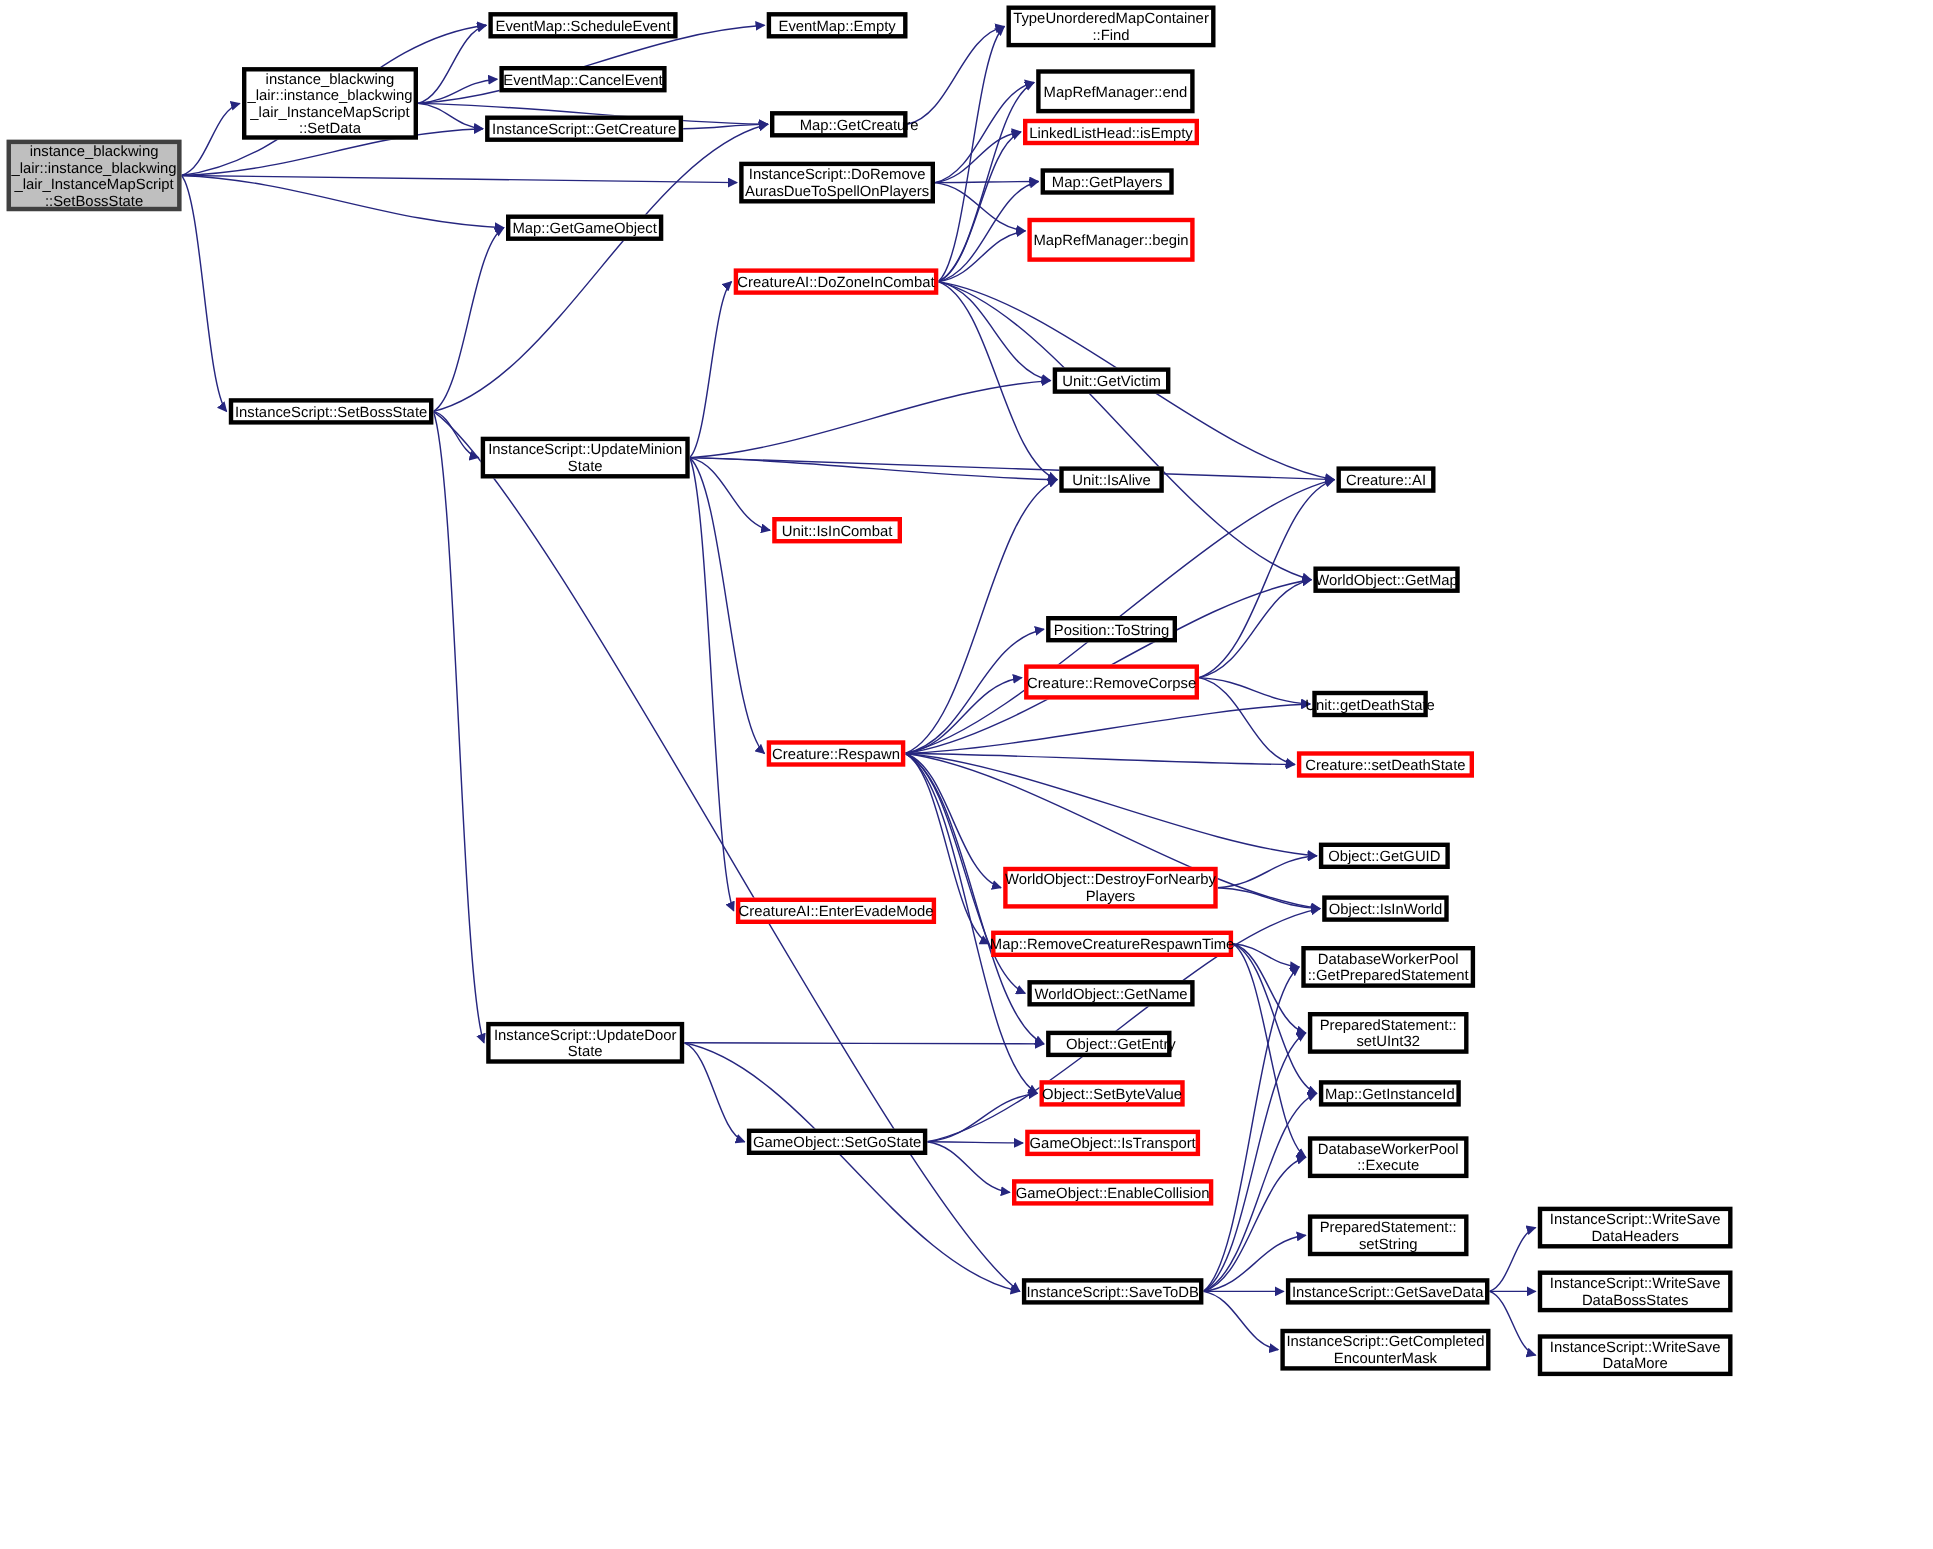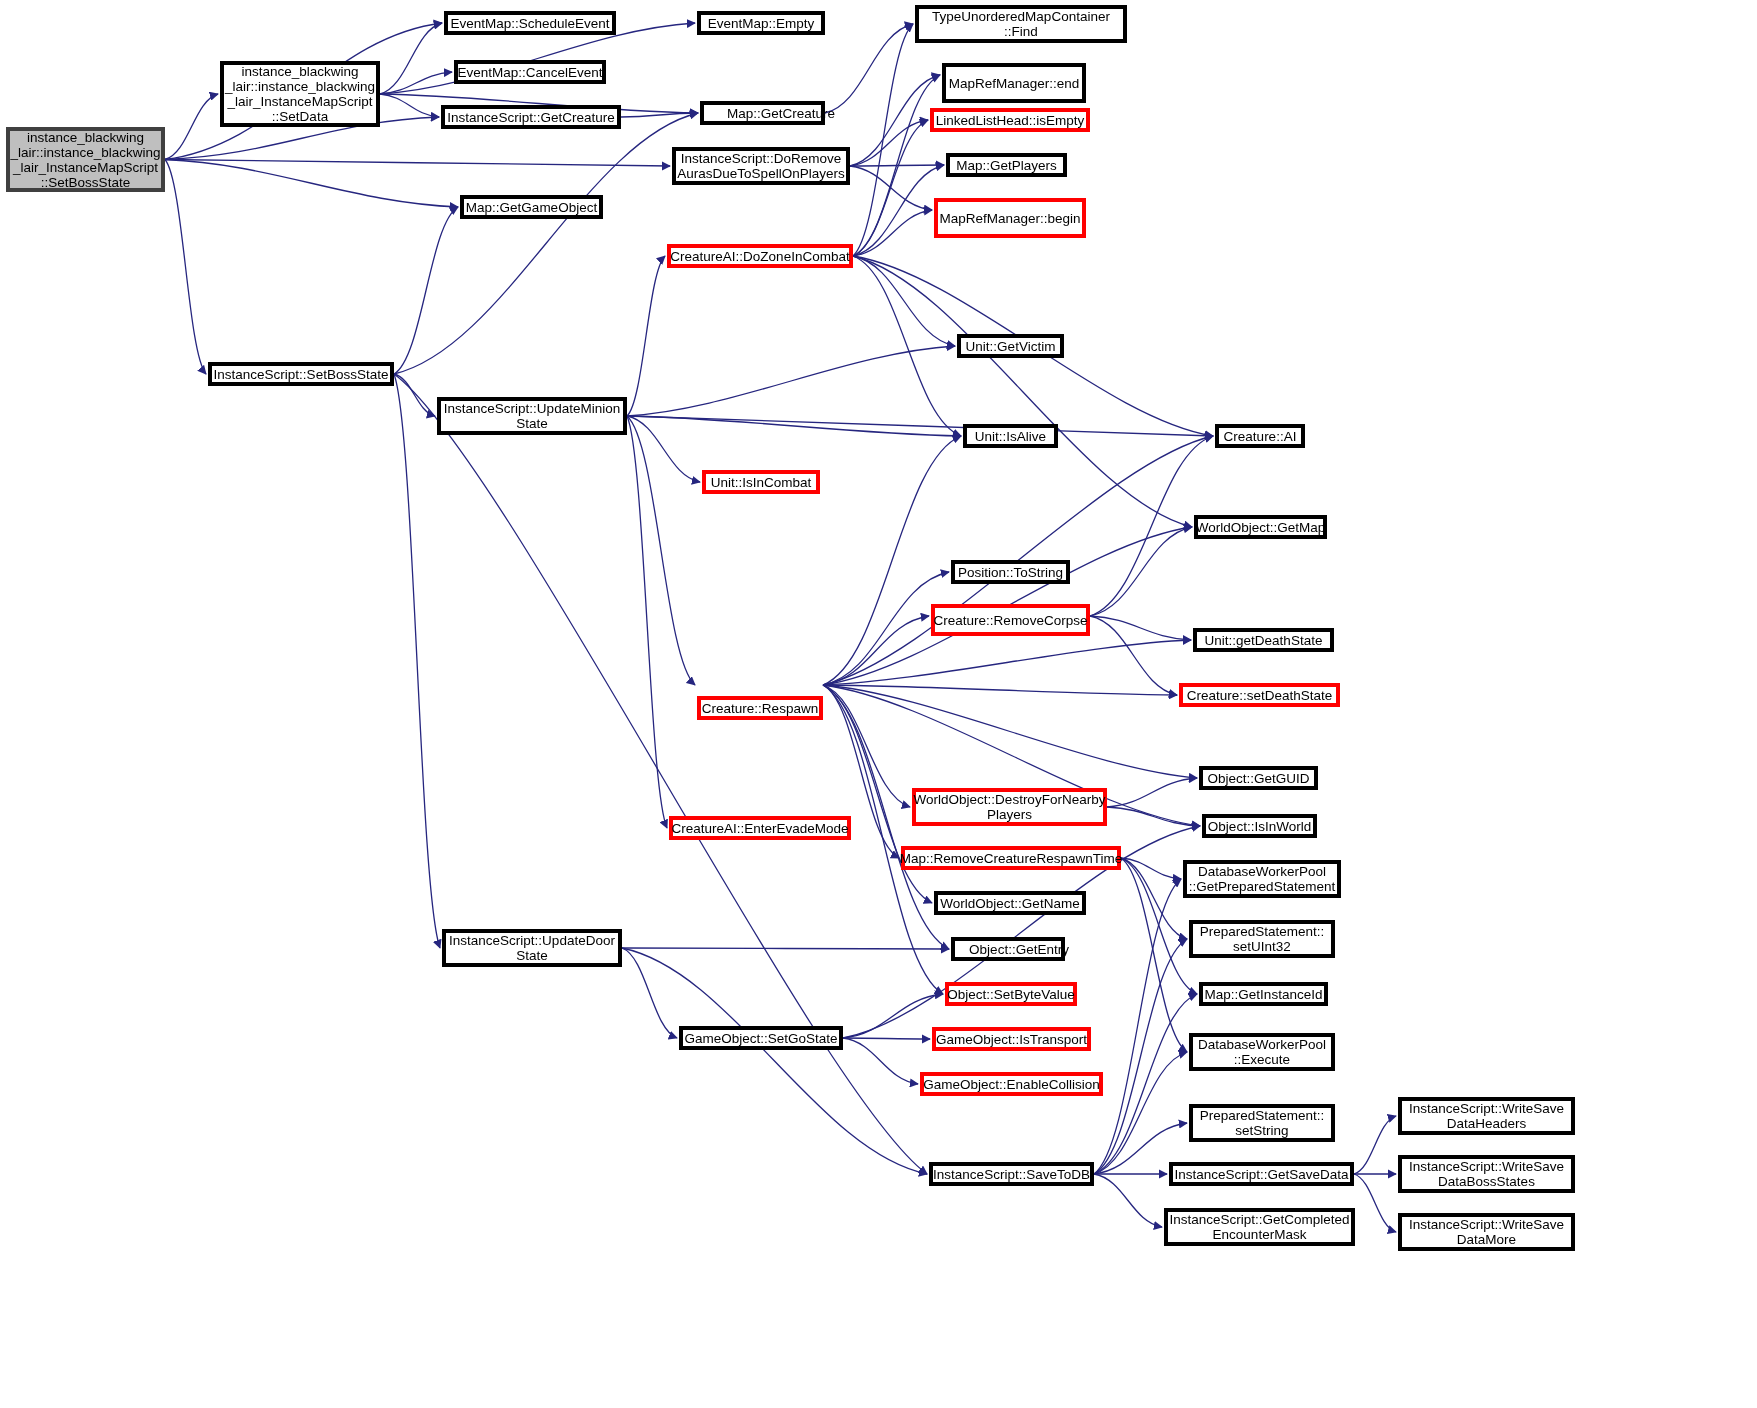--- a/index.html
+++ b/index.html
@@ -149,39 +149,39 @@
 _lair_InstanceMapScript
 ::SetData</div>
     <div class="node" style="left: 444px; top: 11px; width: 172px; height: 24px;">EventMap::ScheduleEvent</div>
     <div class="node" style="left: 454px; top: 60px; width: 152px; height: 24px;">EventMap::CancelEvent</div>
     <div class="node" style="left: 441px; top: 105px; width: 180px; height: 24px;">InstanceScript::GetCreature</div>
     <div class="node" style="left: 460px; top: 195px; width: 143px; height: 24px;">Map::GetGameObject</div>
     <div class="node" style="left: 697px; top: 11px; width: 128px; height: 24px;">EventMap::Empty</div>
     <div class="node" style="left: 700px; top: 101px; width: 125px; height: 24px; padding-left: 41px;">Map::GetCreature</div>
     <div class="node" style="left: 672px; top: 147px; width: 178px; height: 38px;">InstanceScript::DoRemove
 AurasDueToSpellOnPlayers</div>
-    <div class="node" style="left: 915px; top: 5px; width: 212px; height: 38px;">TypeUnorderedMapContainer
+    <div class="node" style="left: 915px; top: 5px; width: 190px; height: 38px;">TypeUnorderedMapContainer
 ::Find</div>
     <div class="node" style="left: 942px; top: 63px; width: 144px; height: 40px;">MapRefManager::end</div>
     <div class="node red" style="left: 930px; top: 108px; width: 160px; height: 24px;">LinkedListHead::isEmpty</div>
     <div class="node" style="left: 946px; top: 153px; width: 121px; height: 24px;">Map::GetPlayers</div>
     <div class="node red" style="left: 934px; top: 198px; width: 152px; height: 40px;">MapRefManager::begin</div>
     <div class="node" style="left: 208px; top: 362px; width: 186px; height: 24px;">InstanceScript::SetBossState</div>
     <div class="node red" style="left: 667px; top: 244px; width: 186px; height: 24px;">CreatureAI::DoZoneInCombat</div>
     <div class="node" style="left: 437px; top: 397px; width: 190px; height: 38px;">InstanceScript::UpdateMinion
 State</div>
     <div class="node" style="left: 957px; top: 334px; width: 107px; height: 24px;">Unit::GetVictim</div>
     <div class="node" style="left: 963px; top: 424px; width: 95px; height: 24px;">Unit::IsAlive</div>
     <div class="node red" style="left: 702px; top: 470px; width: 118px; height: 24px;">Unit::IsInCombat</div>
     <div class="node" style="left: 1215px; top: 424px; width: 90px; height: 24px;">Creature::AI</div>
     <div class="node" style="left: 1194px; top: 515px; width: 133px; height: 24px;">WorldObject::GetMap</div>
     <div class="node" style="left: 951px; top: 560px; width: 119px; height: 24px;">Position::ToString</div>
     <div class="node red" style="left: 931px; top: 604px; width: 159px; height: 32px;">Creature::RemoveCorpse</div>
-    <div class="node" style="left: 1193px; top: 628px; width: 141px; height: 24px;">Unit::getDeathState</div>
-    <div class="node red" style="left: 697px; top: 673px; width: 126px; height: 24px; margin-top: 23px;">Creature::Respawn</div>
+    <div class="node" style="left: 1193px; top: 628px; width: 105px; height: 24px;">Unit::getDeathState</div>
+    <div class="node red" style="left: 697px; top: 673px; width: 126px; height: 24px;">Creature::Respawn</div>
     <div class="node red" style="left: 1179px; top: 683px; width: 161px; height: 24px;">Creature::setDeathState</div>
     <div class="node" style="left: 1199px; top: 766px; width: 119px; height: 24px;">Object::GetGUID</div>
     <div class="node red" style="left: 912px; top: 788px; width: 195px; height: 38px;">WorldObject::DestroyForNearby
 Players</div>
     <div class="node" style="left: 1202px; top: 814px; width: 115px; height: 24px;">Object::IsInWorld</div>
     <div class="node red" style="left: 669px; top: 816px; width: 182px; height: 24px;">CreatureAI::EnterEvadeMode</div>
     <div class="node red" style="left: 901px; top: 846px; width: 220px; height: 24px;">Map::RemoveCreatureRespawnTime</div>
     <div class="node" style="left: 1183px; top: 860px; width: 158px; height: 38px;">DatabaseWorkerPool
 ::GetPreparedStatement</div>
     <div class="node" style="left: 934px; top: 891px; width: 152px; height: 24px;">WorldObject::GetName</div>

